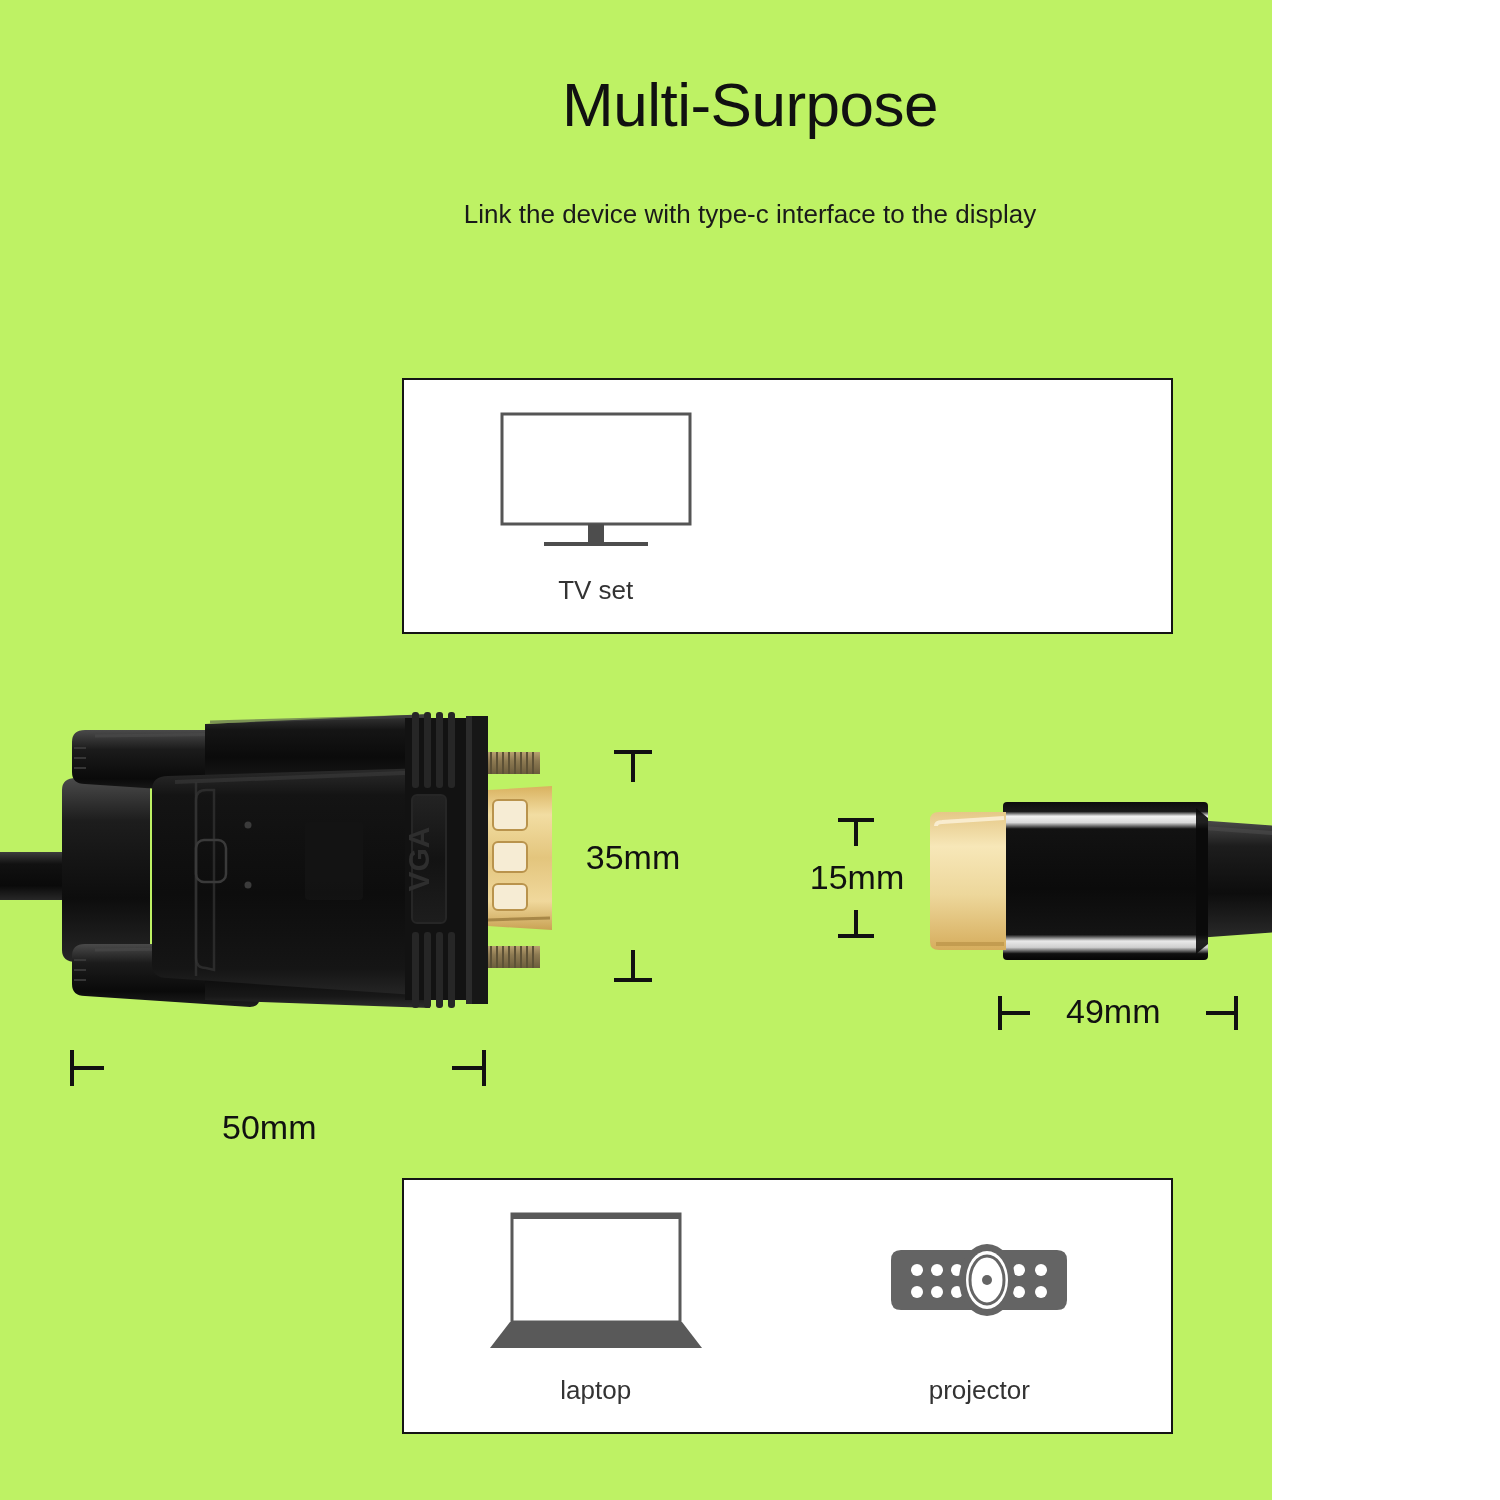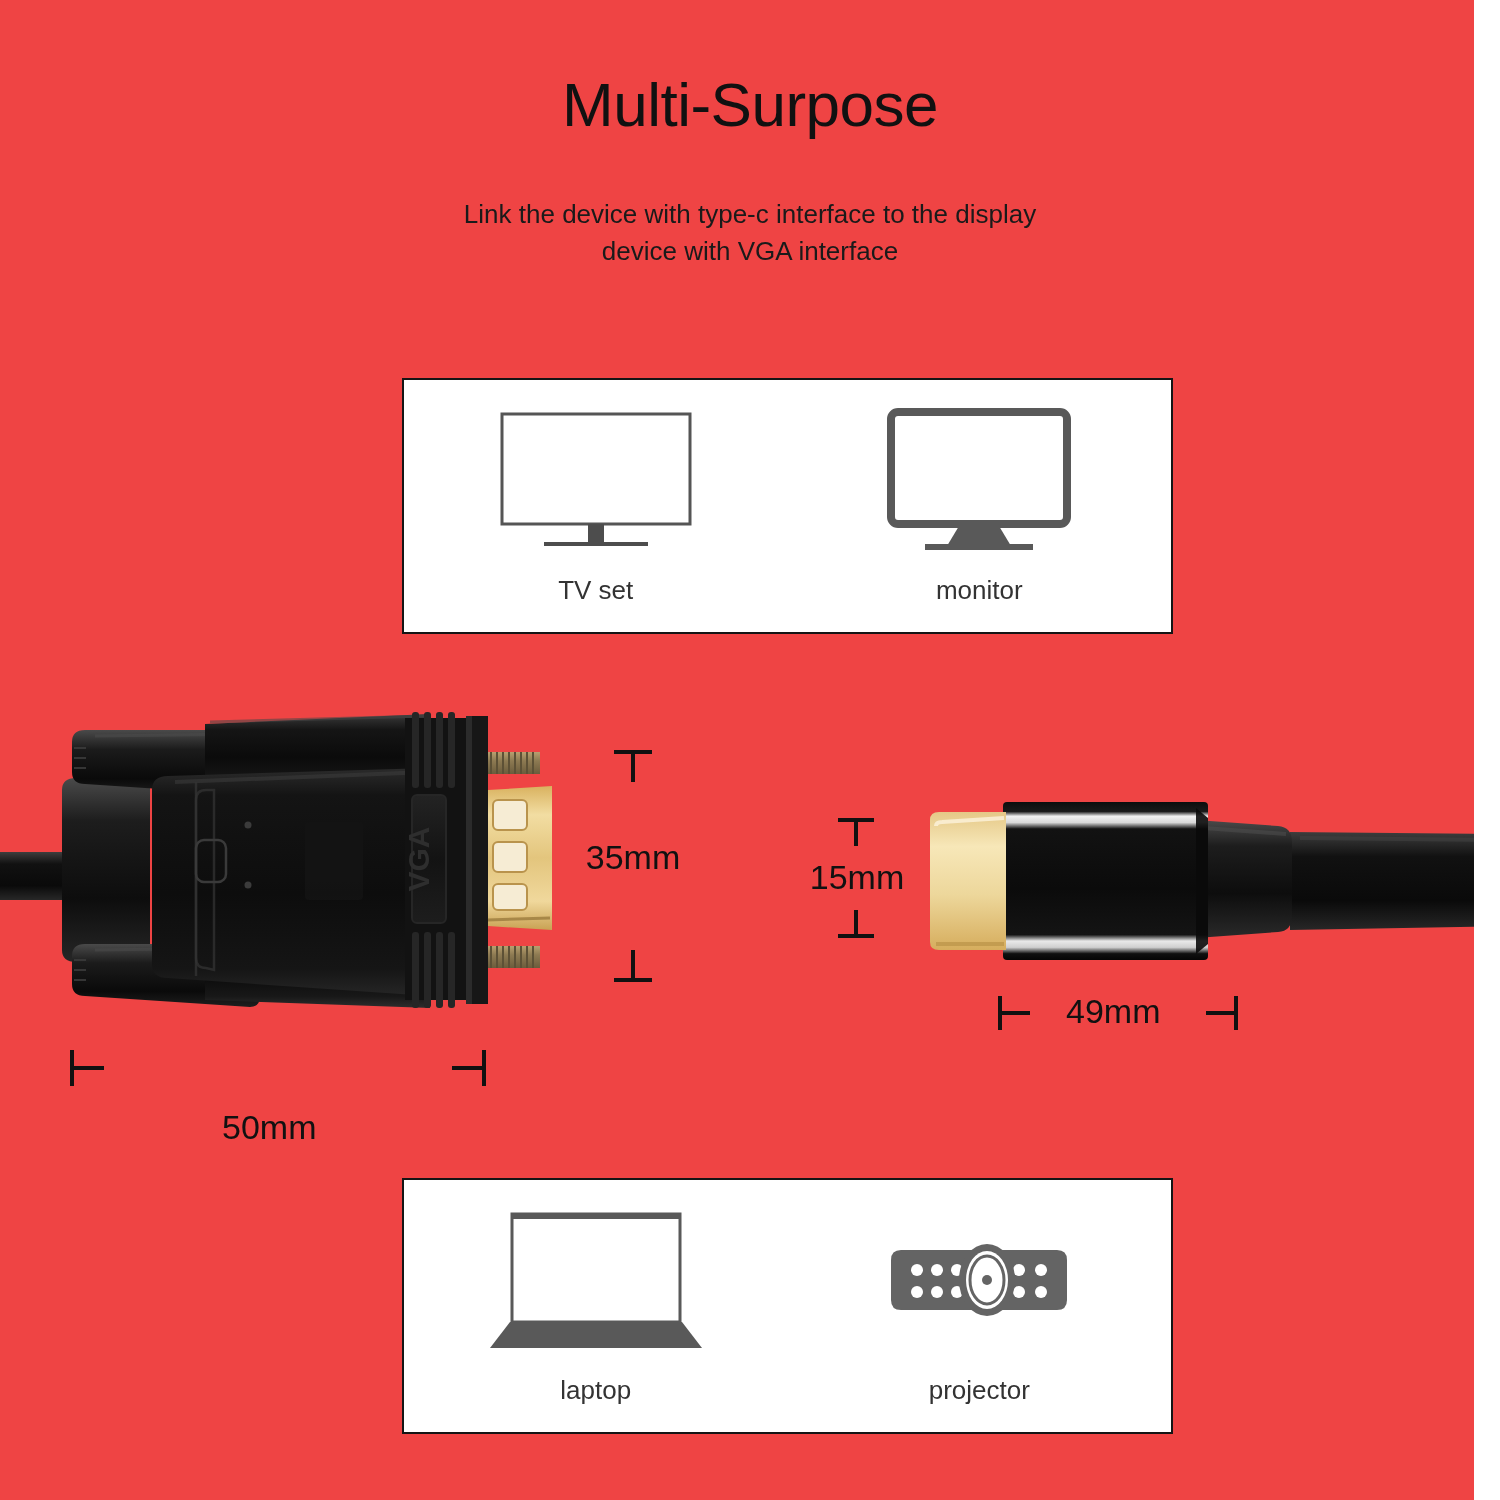--- a/index.html
+++ b/index.html
@@ -6,23 +6,23 @@
     margin: 0;
     padding: 0;
     background: #ffffff;
   }
   body {
     font-family: "Liberation Sans", sans-serif;
     -webkit-font-smoothing: antialiased;
   }
   #canvas {
     position: relative;
-    width: 1474px;
+    width: 1272px;
     height: 1500px;
-    background: #ef4444;
+    background: #bef264;
     overflow: hidden;
   }
 
   
   .title {
     position: absolute;
     left: 0;
     top: 72px;
     width: 1500px;
     text-align: center;
@@ -113,46 +113,35 @@
 </style>
 </head>
 <body>
 
 <div id="canvas">
 
   <div class="title">Multi-Surpose</div>
 
   <div class="subtitle">
     <span>Link the device with type-c interface to the display</span>
-    <span>device with VGA interface</span>
   </div>
 
   <div class="device-box" id="box-top">
 
     <div class="device-cell left">
       <div class="icon-wrap">
         <svg width="220" height="150" viewBox="0 0 220 150" aria-hidden="true">
           <rect x="16" y="10" width="188" height="110" fill="#ffffff" stroke="#555555" stroke-width="3"></rect>
           <rect x="102" y="120" width="16" height="20" fill="#4d4d4d"></rect>
           <rect x="58" y="138" width="104" height="4" fill="#4d4d4d"></rect>
         </svg>
       </div>
       <div class="device-label">TV set</div>
     </div>
 
-    <div class="device-cell right">
-      <div class="icon-wrap">
-        <svg width="200" height="150" viewBox="0 0 200 150" aria-hidden="true">
-          <rect x="12" y="8" width="176" height="112" rx="7" ry="7" fill="#ffffff" stroke="#595959" stroke-width="8"></rect>
-          <path d="M80 122 L120 122 L132 142 L68 142 Z" fill="#595959"></path>
-          <rect x="46" y="140" width="108" height="6" fill="#595959"></rect>
-        </svg>
-      </div>
-      <div class="device-label">monitor</div>
-    </div>
   </div>
 
   <div class="device-box" id="box-bottom">
 
     <div class="device-cell right">
       <div class="icon-wrap">
         <svg width="220" height="150" viewBox="0 0 220 150" aria-hidden="true">
 
           <path d="M22 56 q0 -10 10 -10 L188 46 q10 0 10 10 L198 96 q0 10 -10 10 L32 106 q-10 0 -10 -10 Z" fill="#646464"></path>
 

